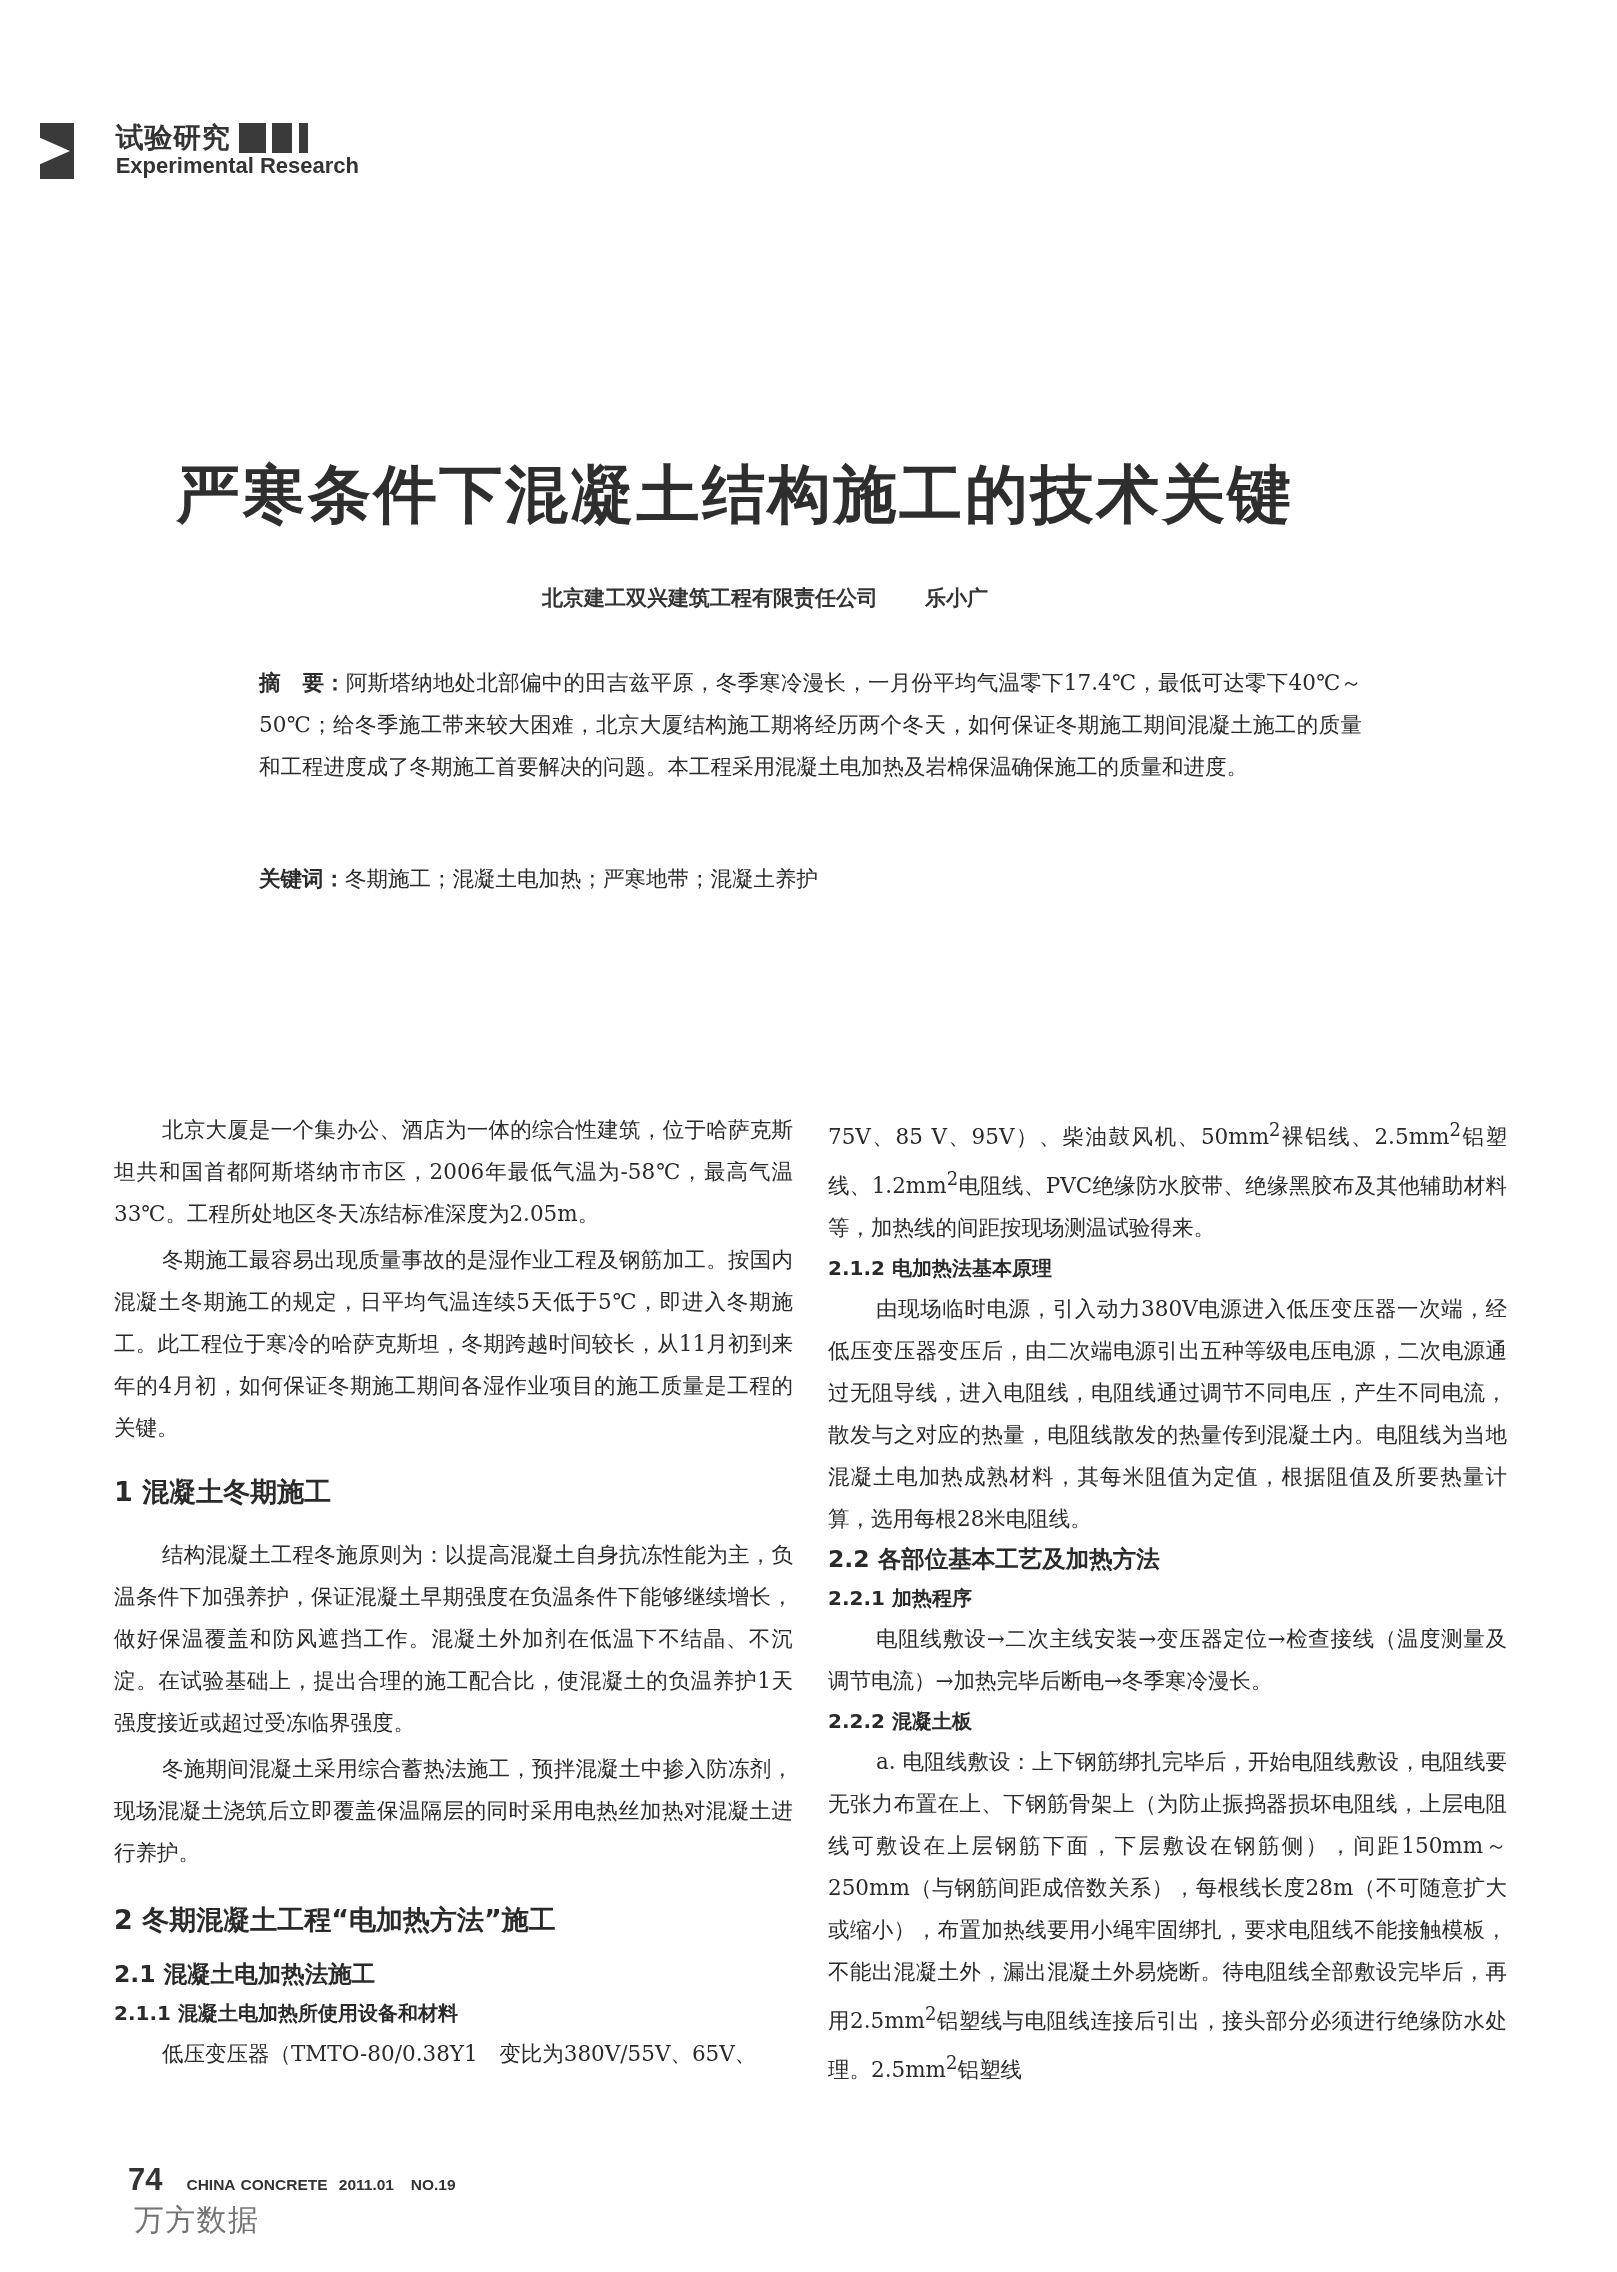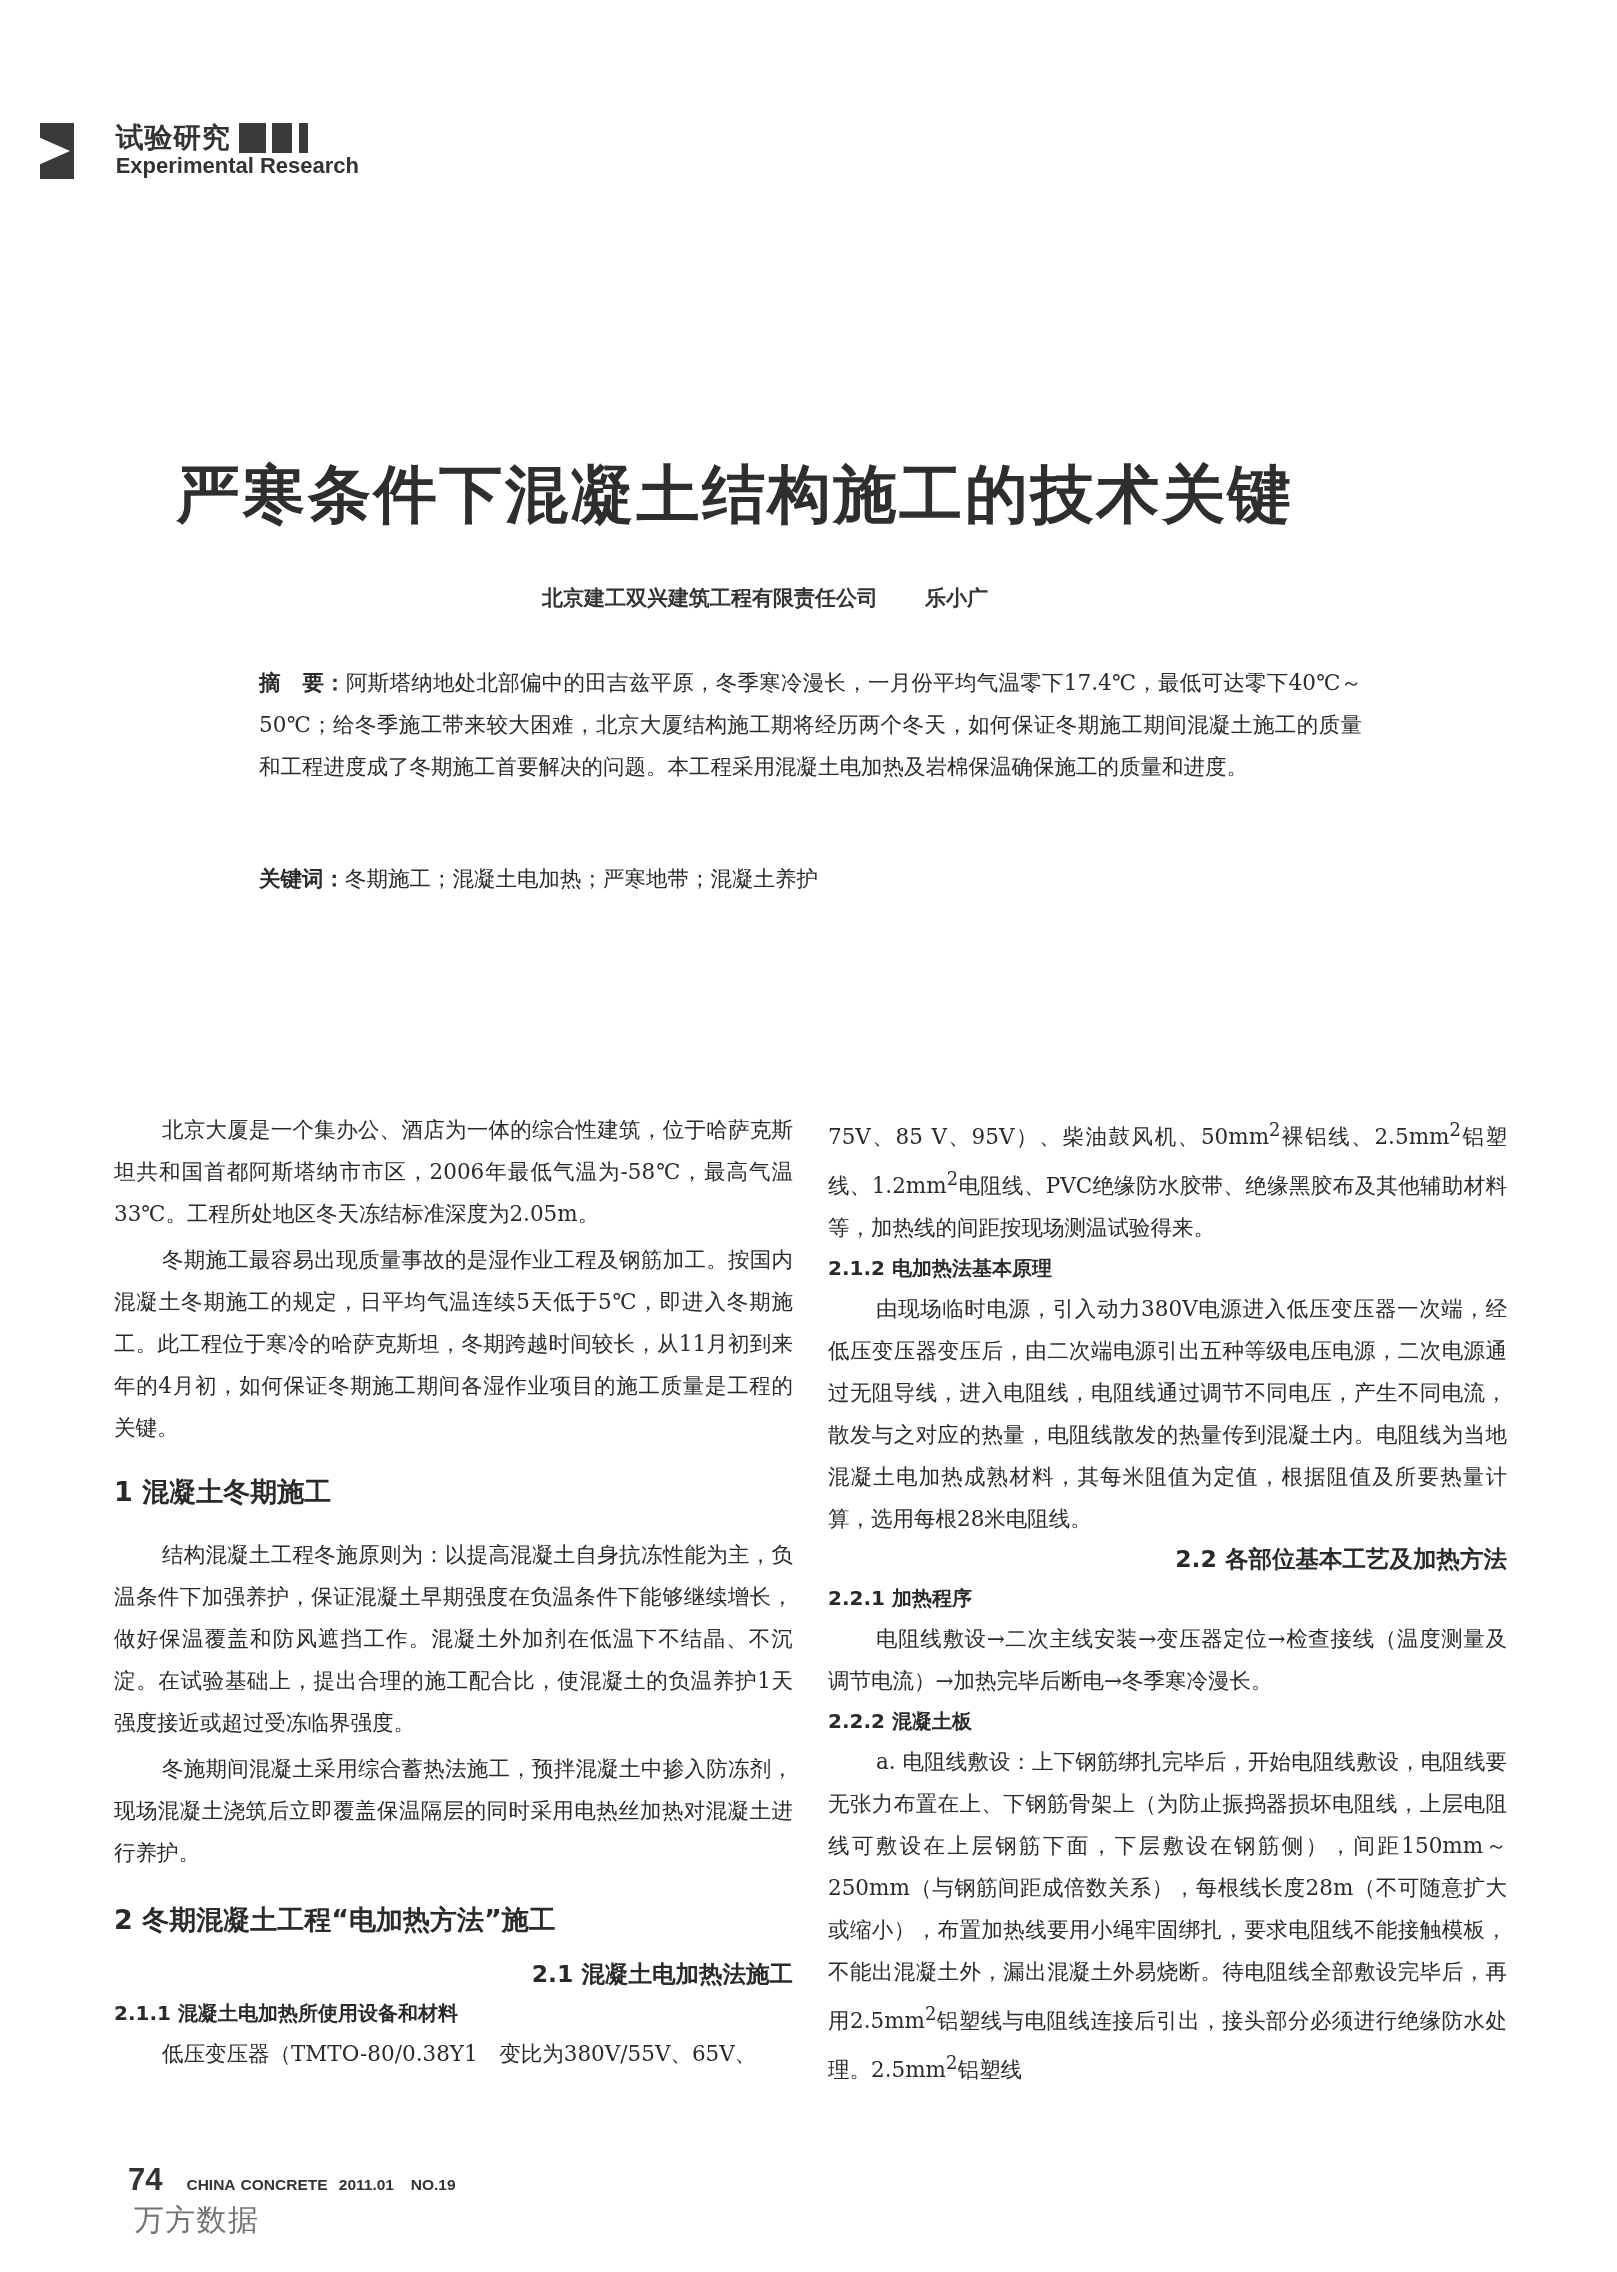--- a/index.html
+++ b/index.html
@@ -28,21 +28,21 @@
   .keywords { position: absolute; left: 259px; top: 864px; width: 1103px; font-family: "DejaVu Serif", serif; font-size: 21.5px; color: #2a2a2a; }
   .keywords .label { font-family: "DejaVu Sans", sans-serif; font-weight: bold; }
 
   
   .col { position: absolute; top: 1109px; width: 679px; font-family: "DejaVu Serif", serif; font-size: 21.5px; color: #2a2a2a; }
   .col.left { left: 114px; }
   .col.right { left: 828px; top: 1109px; }
   .p { line-height: 42px; text-align: justify; margin: 0; }
   .p.indent { text-indent: 48px; }
   .h1 { font-family: "DejaVu Sans", sans-serif; font-weight: bold; font-size: 27px; margin: 24px 0 23px 0; line-height: 38px; }
-  .h2 { font-family: "DejaVu Sans", sans-serif; font-weight: bold; font-size: 23.5px; margin: 17.5px 0 0 0; line-height: 39px; text-align: right; }
+  .h2 { font-family: "DejaVu Sans", sans-serif; font-weight: bold; font-size: 23.5px; margin: 17.5px 0 0 0; line-height: 39px; }
   .h3 { font-family: "DejaVu Sans", sans-serif; font-weight: bold; font-size: 20px; line-height: 39px; margin: 0; }
 
   
   .footer { position: absolute; left: 128px; top: 2162px; display: flex; align-items: baseline; }
   .page-no { font-family: "Liberation Sans", sans-serif; font-weight: bold; font-size: 31px; color: #333; }
   .journal { font-family: "Liberation Sans", sans-serif; font-weight: bold; font-size: 15.5px; color: #333; margin-left: 24px; word-spacing: 1.3px; }
   .watermark { position: absolute; left: 134px; top: 2200px; font-family: Liberation Mono, monospace; font-size: 30px; color: #737373; letter-spacing: 1.3px; }
 </style>
 </head>
 <body>

